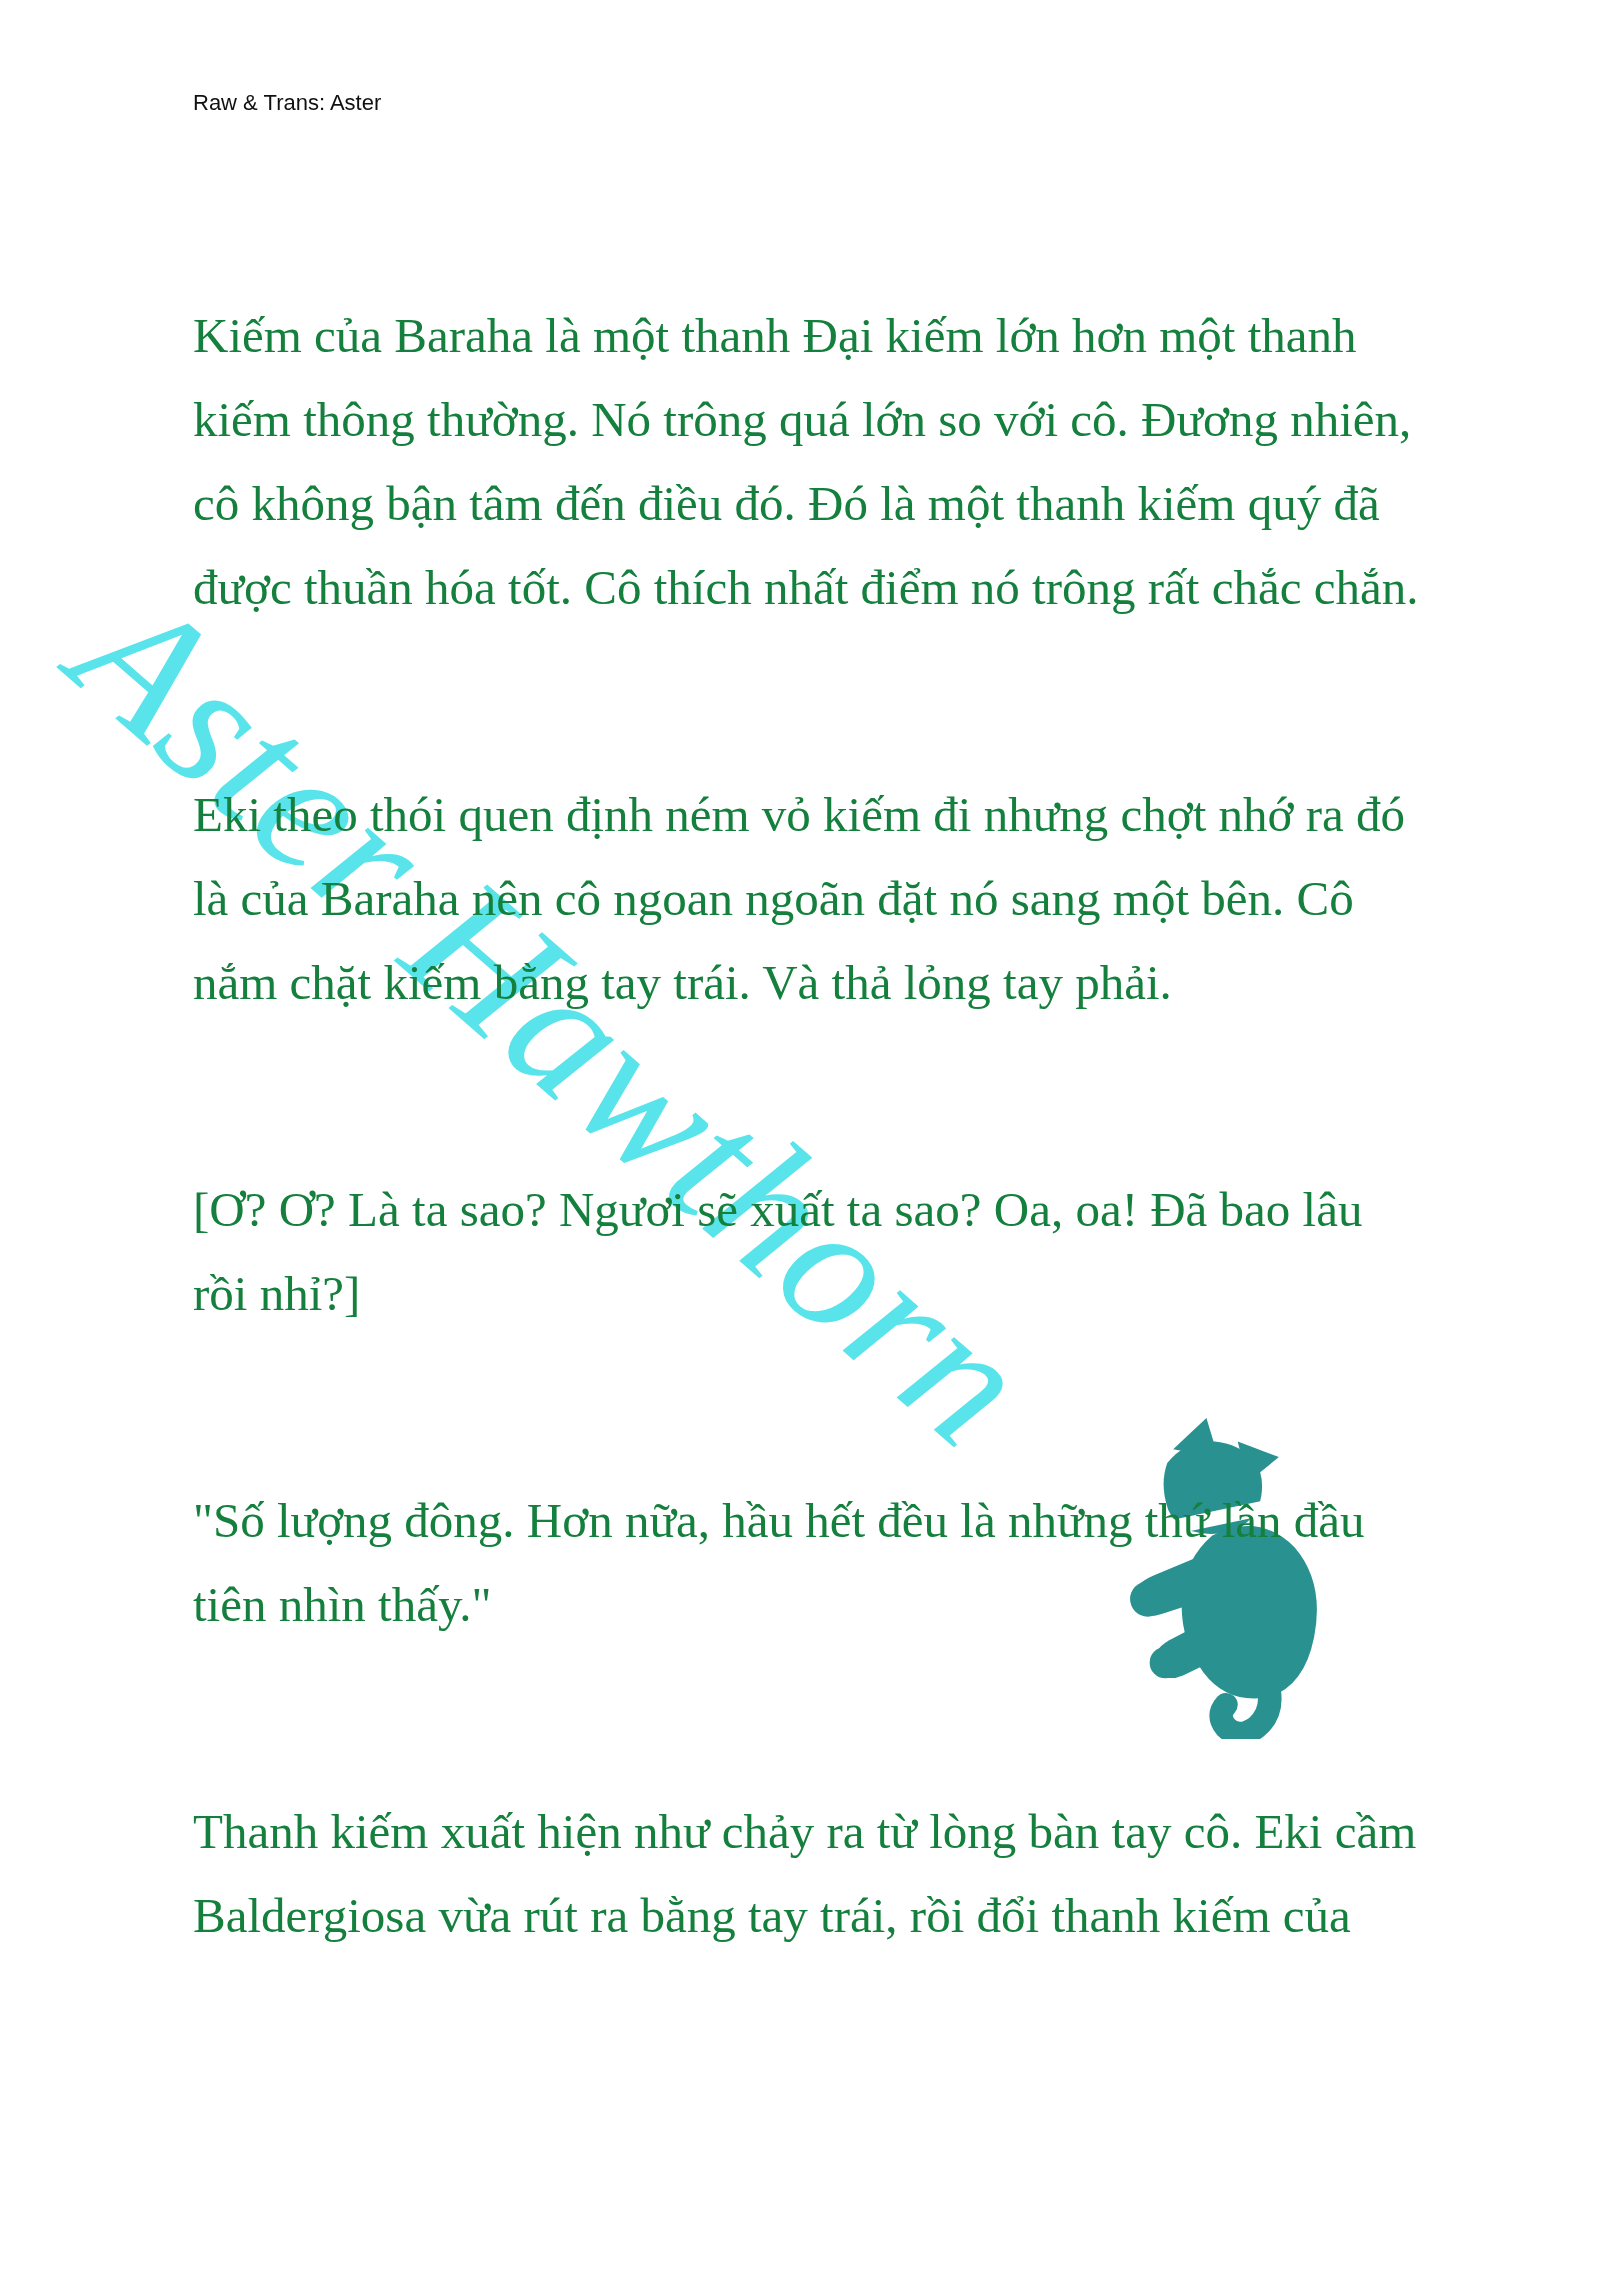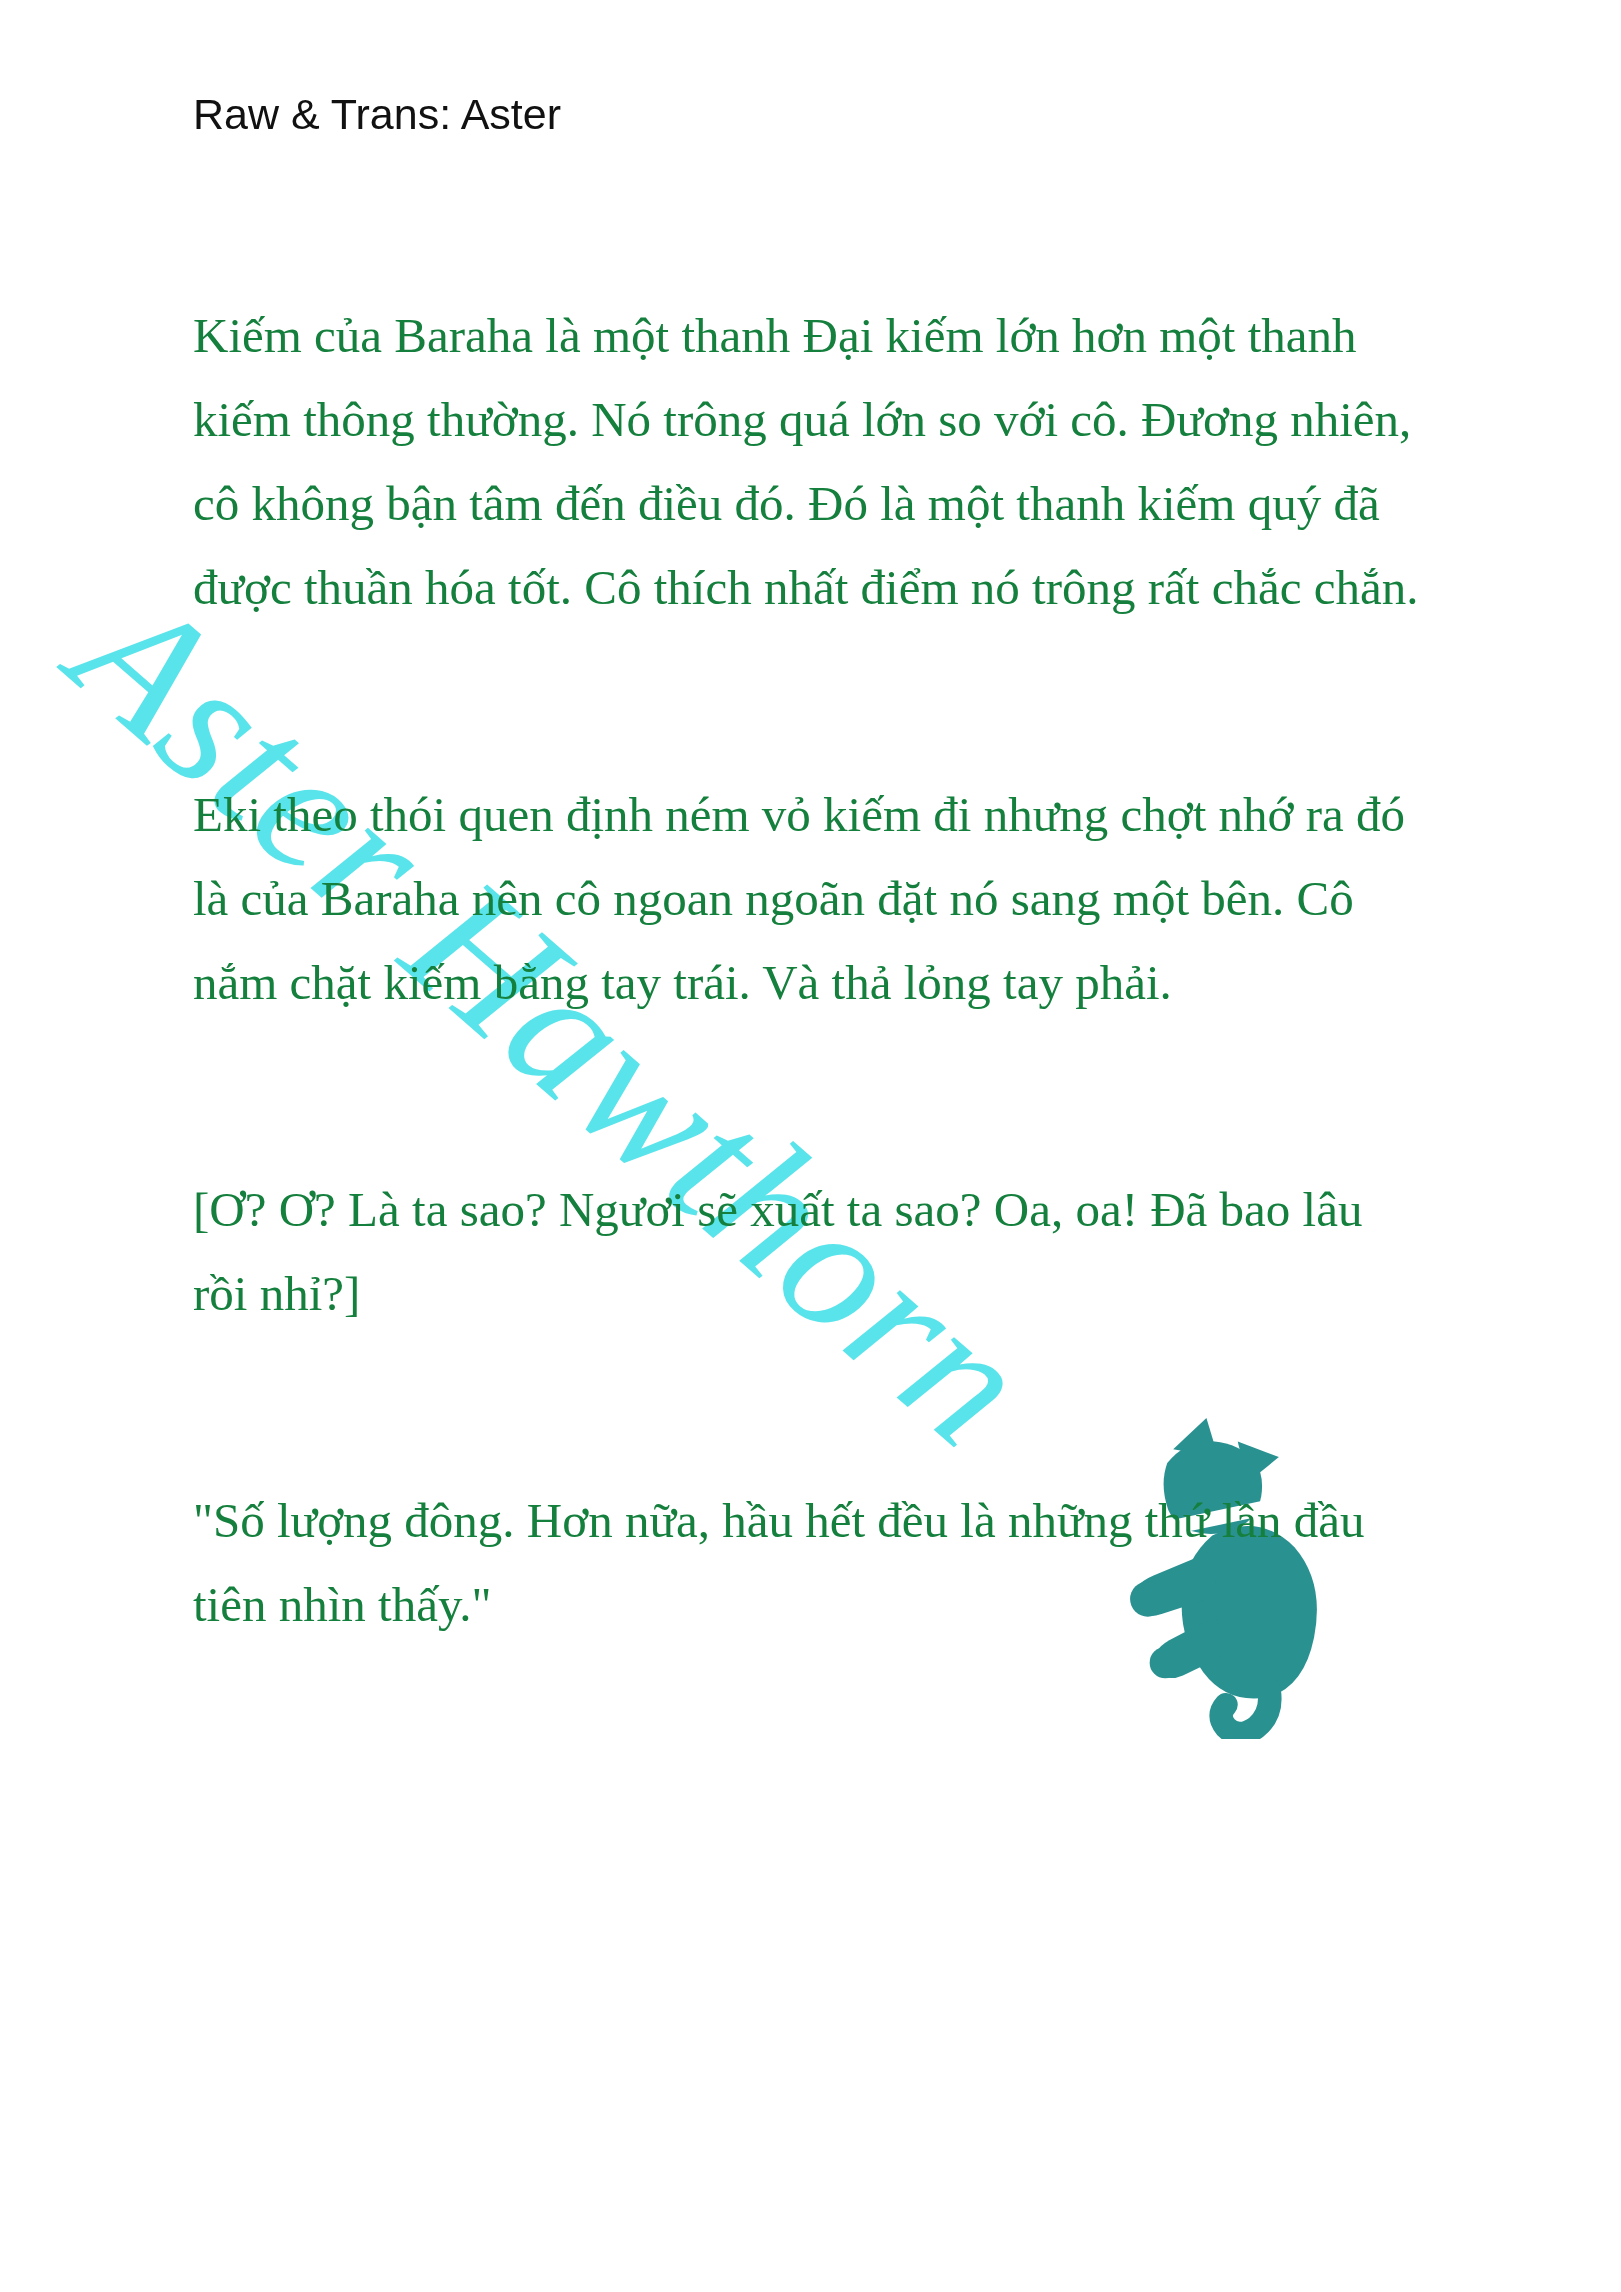--- a/index.html
+++ b/index.html
@@ -13,21 +13,21 @@
     height: 2293px;
     background: #ffffff;
     overflow: hidden;
     font-family: "Liberation Serif", serif;
   }
   .credit-header {
     position: absolute;
     left: 193px;
     top: 90px;
     font-family: "Liberation Sans", sans-serif;
-    font-size: 43px;
+    font-size: 22px;
     color: #111111;
     z-index: 3;
   }
   .watermark {
     position: absolute;
     left: 172px;
     top: 549px;
     font-family: "Liberation Serif", serif;
     font-style: italic;
     font-size: 181px;
@@ -91,16 +91,17 @@
 
       <rect x="34" y="97" width="122" height="15" fill="#ffffff" transform="rotate(-12 95 104)"></rect>
     </g>
   </svg>
 
   <div class="content">
     <p>Kiếm của Baraha là một thanh Đại kiếm lớn hơn một thanh kiếm thông thường. Nó trông quá lớn so với cô. Đương nhiên, cô không bận tâm đến điều đó. Đó là một thanh kiếm quý đã được thuần hóa tốt. Cô thích nhất điểm nó trông rất chắc chắn.</p>
     <p>Eki theo thói quen định ném vỏ kiếm đi nhưng chợt nhớ ra đó là của Baraha nên cô ngoan ngoãn đặt nó sang một bên. Cô nắm chặt kiếm bằng tay trái. Và thả lỏng tay phải.</p>
     <p>[Ơ? Ơ? Là ta sao? Ngươi sẽ xuất ta sao? Oa, oa! Đã bao lâu rồi nhỉ?]</p>
     <p>"Số lượng đông. Hơn nữa, hầu hết đều là những thứ lần đầu tiên nhìn thấy."</p>
+    <p>Thanh kiếm xuất hiện như chảy ra từ lòng bàn tay cô. Eki cầm Baldergiosa vừa rút ra bằng tay trái, rồi đổi thanh kiếm của</p>
   </div>
 
 </div>
 
 
 </body></html>

